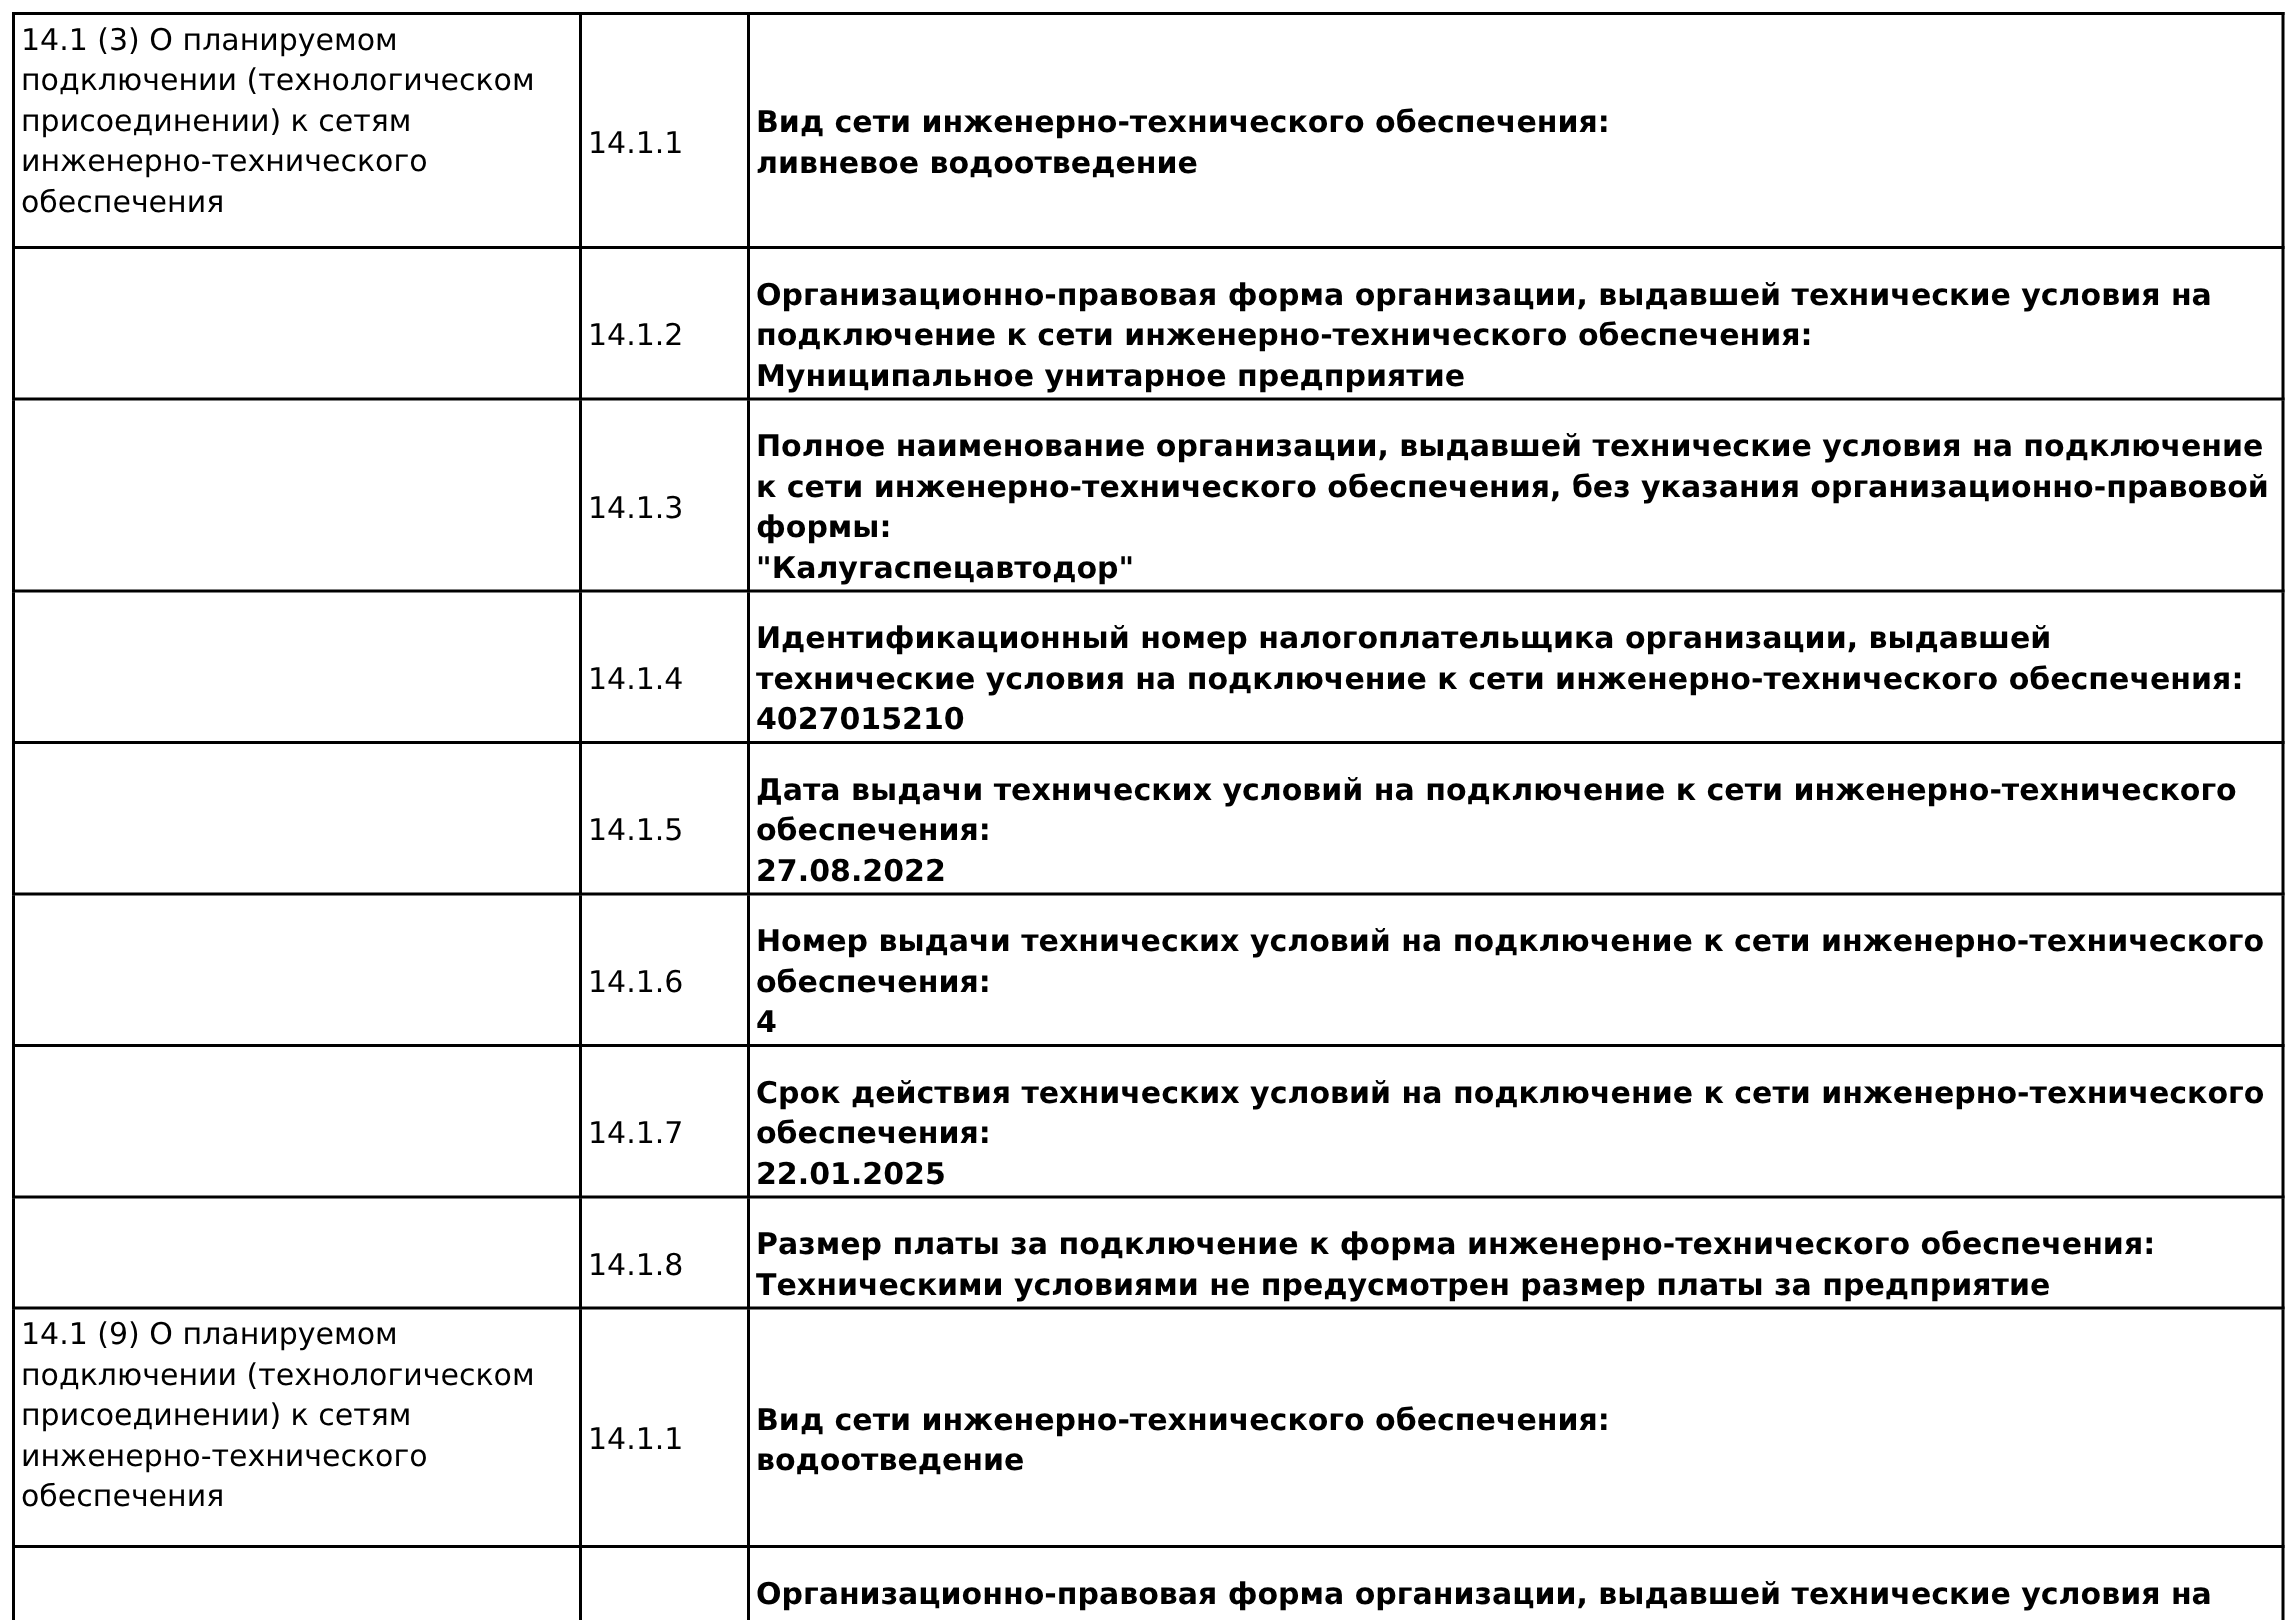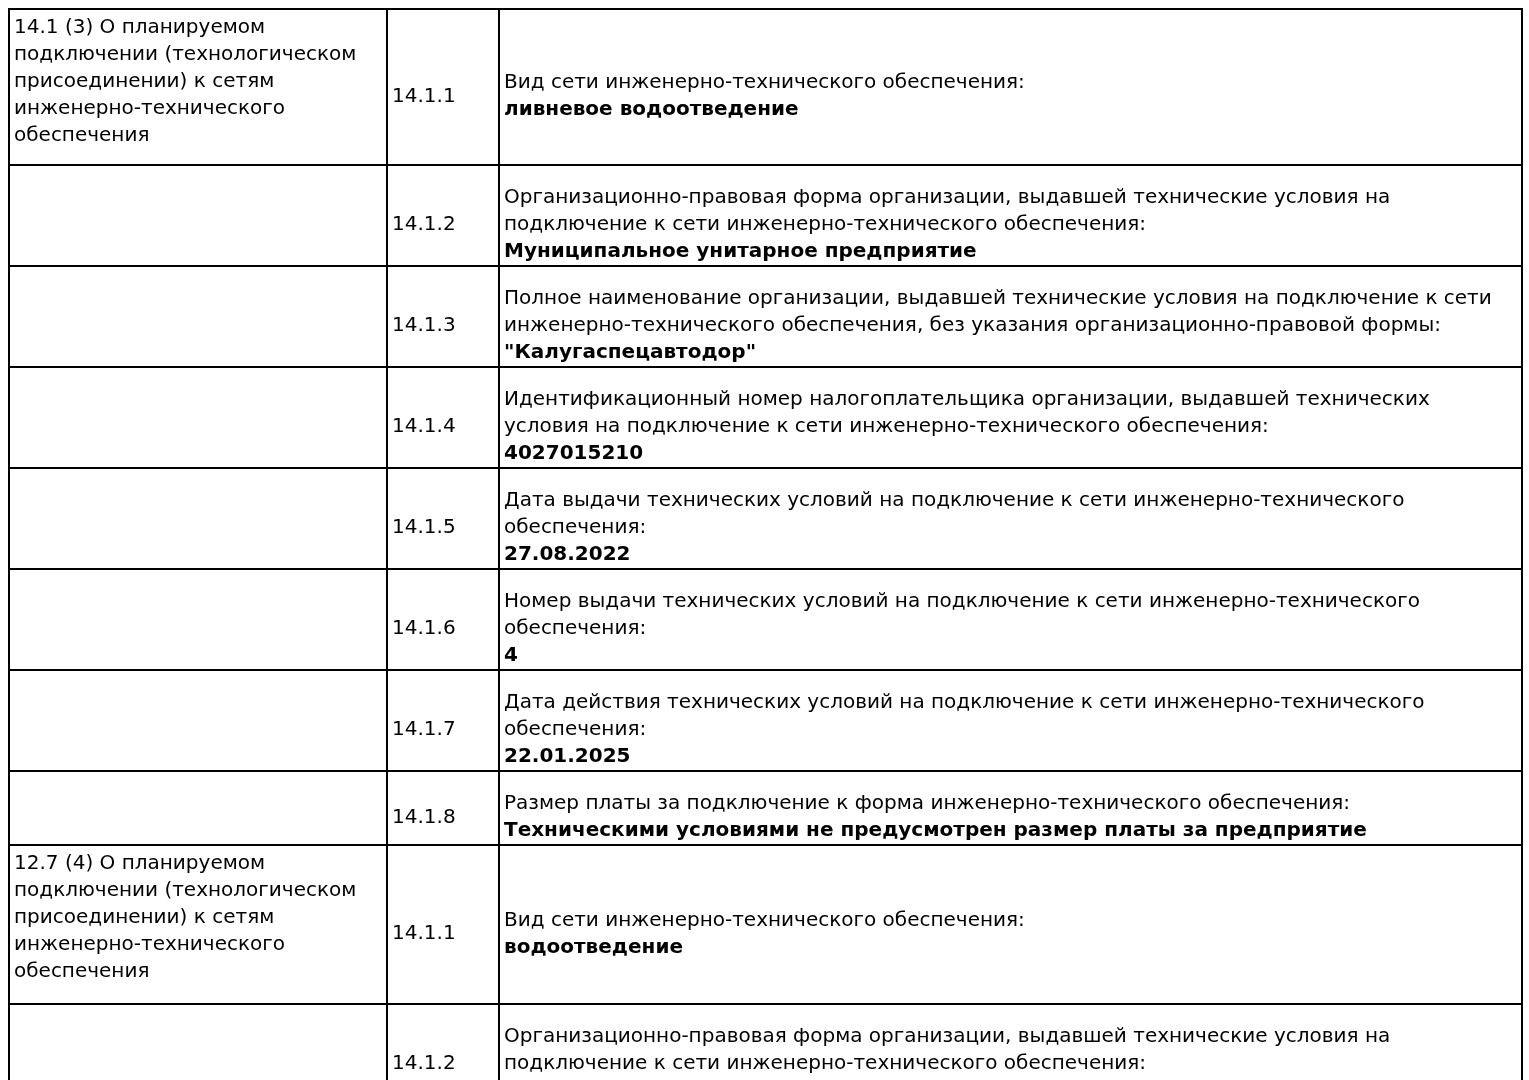--- a/index.html
+++ b/index.html
@@ -33,21 +33,21 @@
     overflow: hidden;
     word-wrap: break-word;
   }
   td.cell-group {
     vertical-align: top;
     padding-top: 3px;
   }
   td.cell-code {
     vertical-align: middle;
   }
-  td.cell-desc .lbl { font-weight: normal; }
+  td.cell-desc .lbl { font-weight: bold; }
   td.cell-desc .val { font-weight: bold; }
 </style>
 </head>
 <body>
 
 <div class="page">
   <table class="decl">
     <colgroup>
       <col class="c-label">
       <col class="c-code">
@@ -79,21 +79,21 @@
         <td class="cell-desc">
           <div class="lbl">Полное наименование организации, выдавшей технические условия на подключение к сети инженерно-технического обеспечения, без указания организационно-правовой формы:</div>
           <div class="val">"Калугаспецавтодор"</div>
         </td>
       </tr>
 
       <tr style="height:97px;">
         <td class="cell-group"></td>
         <td class="cell-code">14.1.4</td>
         <td class="cell-desc">
-          <div class="lbl">Идентификационный номер налогоплательщика организации, выдавшей технических условия на подключение к сети инженерно-технического обеспечения:</div>
+          <div class="lbl">Идентификационный номер налогоплательщика организации, выдавшей технические условия на подключение к сети инженерно-технического обеспечения:</div>
           <div class="val">4027015210</div>
         </td>
       </tr>
 
       <tr style="height:96px;">
         <td class="cell-group"></td>
         <td class="cell-code">14.1.5</td>
         <td class="cell-desc">
           <div class="lbl">Дата выдачи технических условий на подключение к сети инженерно-технического обеспечения:</div>
           <div class="val">27.08.2022</div>
@@ -106,36 +106,36 @@
         <td class="cell-desc">
           <div class="lbl">Номер выдачи технических условий на подключение к сети инженерно-технического обеспечения:</div>
           <div class="val">4</div>
         </td>
       </tr>
 
       <tr style="height:97px;">
         <td class="cell-group"></td>
         <td class="cell-code">14.1.7</td>
         <td class="cell-desc">
-          <div class="lbl">Дата действия технических условий на подключение к сети инженерно-технического обеспечения:</div>
+          <div class="lbl">Срок действия технических условий на подключение к сети инженерно-технического обеспечения:</div>
           <div class="val">22.01.2025</div>
         </td>
       </tr>
 
       <tr style="height:65px;">
         <td class="cell-group"></td>
         <td class="cell-code">14.1.8</td>
         <td class="cell-desc">
           <div class="lbl">Размер платы за подключение к форма инженерно-технического обеспечения:</div>
           <div class="val">Техническими условиями не предусмотрен размер платы за предприятие</div>
         </td>
       </tr>
 
       <tr style="height:159px;">
-        <td class="cell-group">12.7 (4) О планируемом подключении (технологическом присоединении) к сетям инженерно-технического обеспечения</td>
+        <td class="cell-group">14.1 (9) О планируемом подключении (технологическом присоединении) к сетям инженерно-технического обеспечения</td>
         <td class="cell-code">14.1.1</td>
         <td class="cell-desc">
           <div class="lbl">Вид сети инженерно-технического обеспечения:</div>
           <div class="val">водоотведение</div>
         </td>
       </tr>
 
       <tr style="height:97px;">
         <td class="cell-group"></td>
         <td class="cell-code">14.1.2</td>

